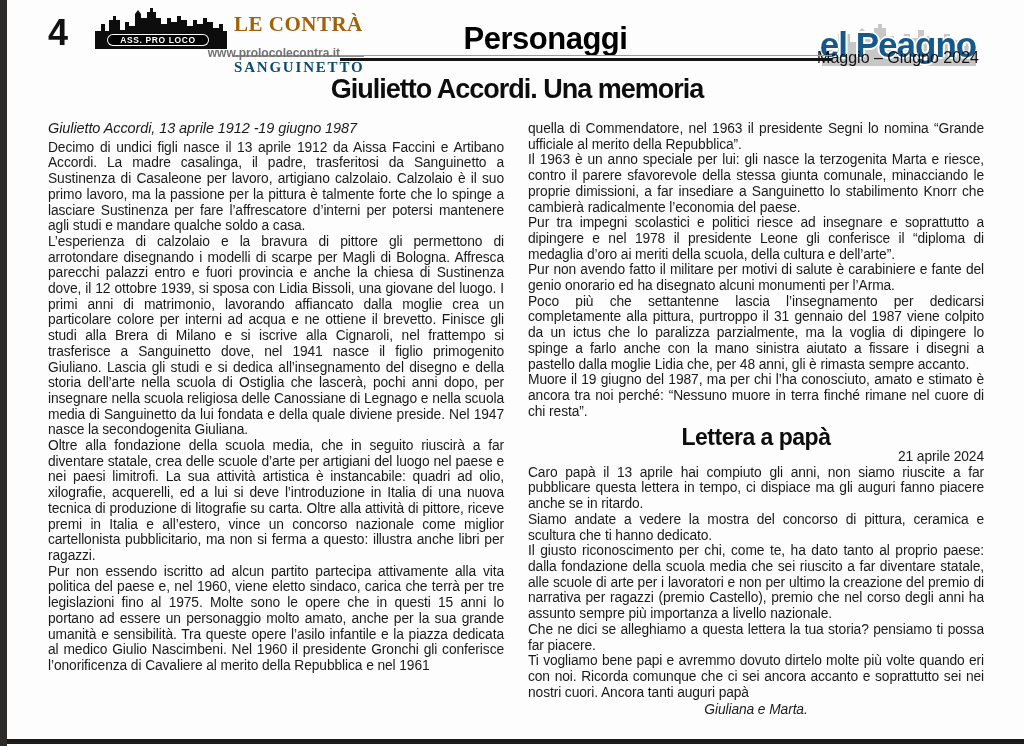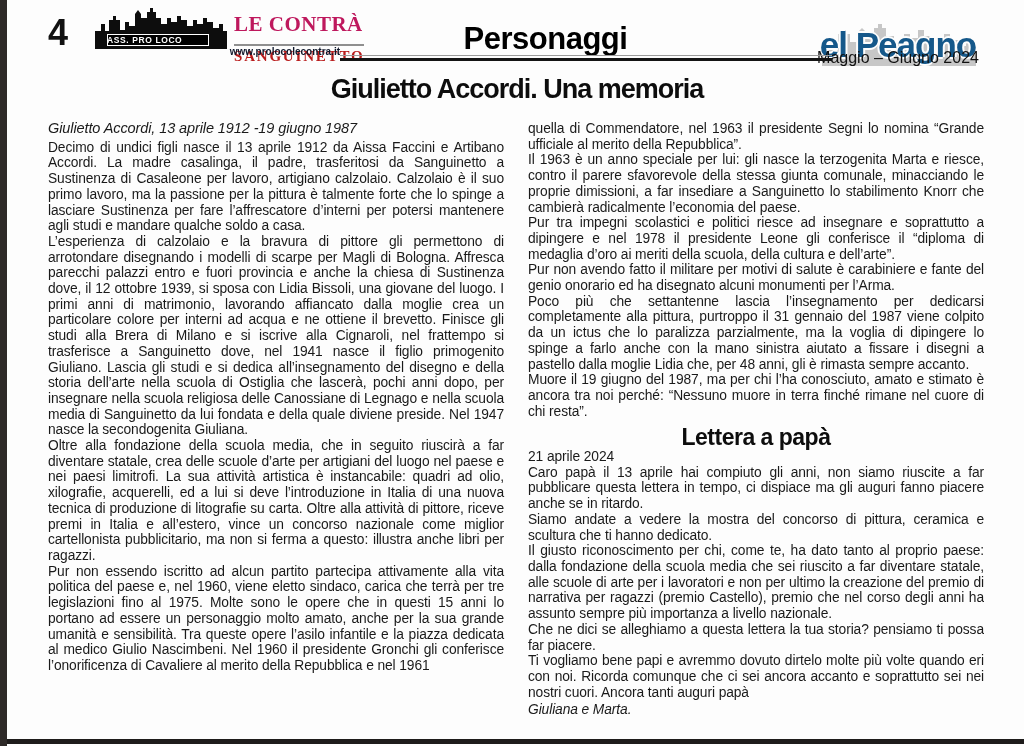--- a/index.html
+++ b/index.html
@@ -10,30 +10,30 @@
   .edge-left { position:absolute; left:0; top:0; width:7px; height:746px; background:#2e2a28; }
   .edge-bottom { position:absolute; left:7px; right:0; bottom:2px; height:5px; background:#1e1c1b; }
 
   
   .header { position:absolute; top:0; left:7px; right:0; height:78px; }
   .page-num { position:absolute; left:41px; top:12px; font-size:36px; font-weight:bold; color:#111; }
 
   .logo { position:absolute; left:88px; top:7px; display:flex; gap:7px; }
   .castle-wrap { position:relative; width:132px; height:44px; }
   .logo-badge { position:absolute; left:12px; bottom:5px; width:102px; background:#000;
-                color:#fff; font-size:8.5px; font-weight:bold; text-align:left;
-                letter-spacing:0.6px; padding:1px 0; box-shadow: inset 0 0 0 1px #fff; }
+                color:#fff; font-size:8.5px; font-weight:bold; text-align:center;
+                letter-spacing:0.6px; padding:1px 0; box-shadow: inset 0 0 0 1px #fff; border-radius: 6px; }
   .logo-text { padding-top:5px; }
   .lecontra { display:block; font-family:"Liberation Serif", serif; font-weight:bold;
-              color:#be185d; font-size:21px; letter-spacing:0.5px;
-              border-bottom:2px solid #8f8f8f; padding-bottom:7px; }
+              color:#a16207; font-size:21px; letter-spacing:0.5px;
+              border-bottom:2px solid #8f8f8f; padding-bottom:18px; }
   .sanguinetto { display:block; font-family:"Liberation Serif", serif; font-weight:bold;
-                 color:#b91c1c; font-size:15px; letter-spacing:1.8px; margin-top:2px;text-align:center; }
+                 color:#0c4a6e; font-size:15px; letter-spacing:1.8px; margin-top:2px;text-align:center; }
   .website { position:absolute; left:88px; top:46px; width:245px; text-align:right;
-             font-size:10px; font-weight:bold; color:#0f172a; }
+             font-size:12px; font-weight:bold; color:#737373; }
 
   .section-title { position:absolute; left:60px; right:0; top:21px; text-align:center;
                    font-size:31px; font-weight:bold; color:#000000; letter-spacing:-0.5px; }
 
   .masthead { position:absolute; right:42px; top:3px; width:168px; height:46px; text-align:center;margin-top:19px; }
   .masthead svg { position:absolute; left:0; top:0; }
   .masthead-text { position:relative; font-size:35px; font-weight:bold; color:#15588a;
                    letter-spacing:-1px; line-height:46px;
                    text-shadow:2px 0 0 #fdfdfd,-2px 0 0 #fdfdfd,0 2px 0 #fdfdfd,0 -2px 0 #fdfdfd; }
   .issue-date { position:absolute; right:42px; top:49px; width:168px; text-align:center;
@@ -49,22 +49,22 @@
                    font-size:27px; font-weight:bold; color:#0d0d0d; letter-spacing:-1px; }
 
   .columns { position:absolute; top:121px; left:48px; right:40px; bottom:12px;
              display:flex; gap:24px; overflow:hidden; }
   .col { flex:1; text-align:justify; font-size:13.8px; line-height:15.7px; color:#1a1a1a;
          letter-spacing:-0.1px; hyphens:auto; -webkit-hyphens:auto; }
   .col p { margin:0; }
   .subtitle { font-style:italic; font-size:14.5px; text-align:left; margin-bottom:3px !important; }
   .letter-heading { font-size:23px; font-weight:bold; color:#0d0d0d; letter-spacing:-0.5px;
                     margin:11px 0 3px; text-align:center; }
-  .letter-date { text-align:left; }
-  .signature { text-align:left; font-style:italic; margin-top:2px !important; }
+  .letter-date { text-align:right; }
+  .signature { text-align:center; font-style:italic; margin-top:2px !important; }
 </style>
 </head>
 <body>
 
 <div class="page">
   <div class="edge-left"></div>
   <div class="edge-bottom"></div>
 
   <header class="header">
     <span class="page-num">4</span>

